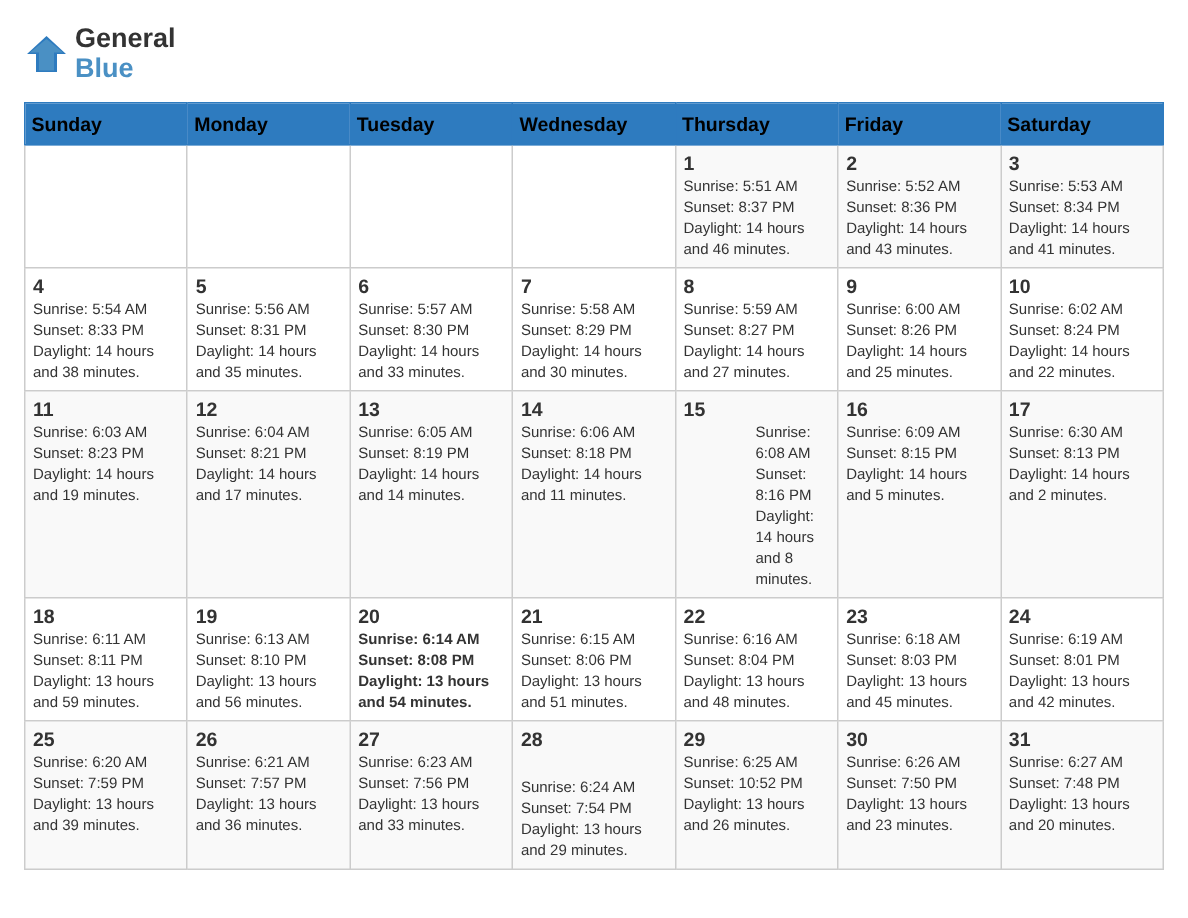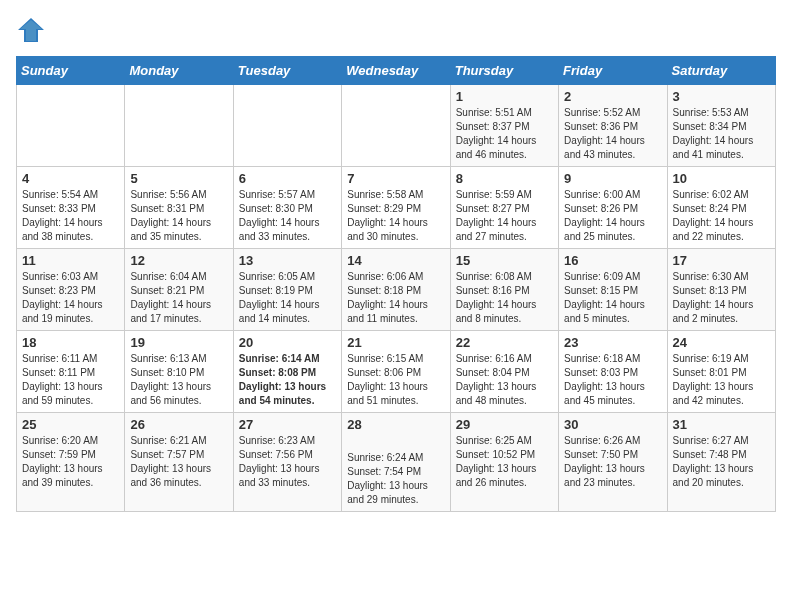--- a/index.html
+++ b/index.html
@@ -50,27 +50,26 @@
       font-size: 15px;
       color: #333;
     }
     .calendar {
       width: 100%;
       border-collapse: collapse;
       border: 1px solid #ccc;
     }
     .calendar th {
       background: #2e7bbf;
-      color: #ffffff;
+      color: #000000;
       font-size: 13px;
       font-weight: bold;
       padding: 6px 4px;
       text-align: left;
       border: 1px solid #2e7bbf;
-      font-style: italic;
     }
     .calendar td {
       vertical-align: top;
       padding: 4px 5px;
       border: 1px solid #ccc;
       font-size: 10.5px;
       color: #333;
       width: calc(100% / 7);
       height: 80px;
       background: #fff;
@@ -98,20 +97,28 @@
   </style>
 </head>
 <body>
 
 <div class="header">
   <div class="logo">
     <svg class="logo-icon" viewBox="0 0 30 28" xmlns="http://www.w3.org/2000/svg">
       <polygon points="15,2 28,14 22,14 22,26 8,26 8,14 2,14" fill="#2e7bbf"></polygon>
       <polygon points="15,4 26,13 20,13 20,25 10,25 10,13 4,13" fill="#4a90c4"></polygon>
     </svg>
+    <div>
+      <div>
+        <span class="logo-text-general">General</span>
+      </div>
+      <div>
+        <span class="logo-text-blue">Blue</span>
+      </div>
+    </div>
   </div>
 </div>
 
 <table class="calendar">
   <thead>
     <tr>
     <th>Sunday</th>
         <th>Monday</th>
         <th>Tuesday</th>
         <th>Wednesday</th>
@@ -209,21 +216,21 @@
 Daylight: 14 hours and 14 minutes.</div>
         </td>
         <td>
           <span class="day-num">14</span>
           <div class="day-info" style="white-space: pre-line;">Sunrise: 6:06 AM
 Sunset: 8:18 PM
 Daylight: 14 hours and 11 minutes.</div>
         </td>
         <td>
           <span class="day-num">15</span>
-          <div class="day-info" style="white-space: pre-line;">Sunrise: 6:08 AM
+          <div class="day-info" style="white-space: pre-line; margin-left: 48px;">Sunrise: 6:08 AM
 Sunset: 8:16 PM
 Daylight: 14 hours and 8 minutes.</div>
         </td>
         <td>
           <span class="day-num">16</span>
           <div class="day-info" style="white-space: pre-line;">Sunrise: 6:09 AM
 Sunset: 8:15 PM
 Daylight: 14 hours and 5 minutes.</div>
         </td>
         <td>

